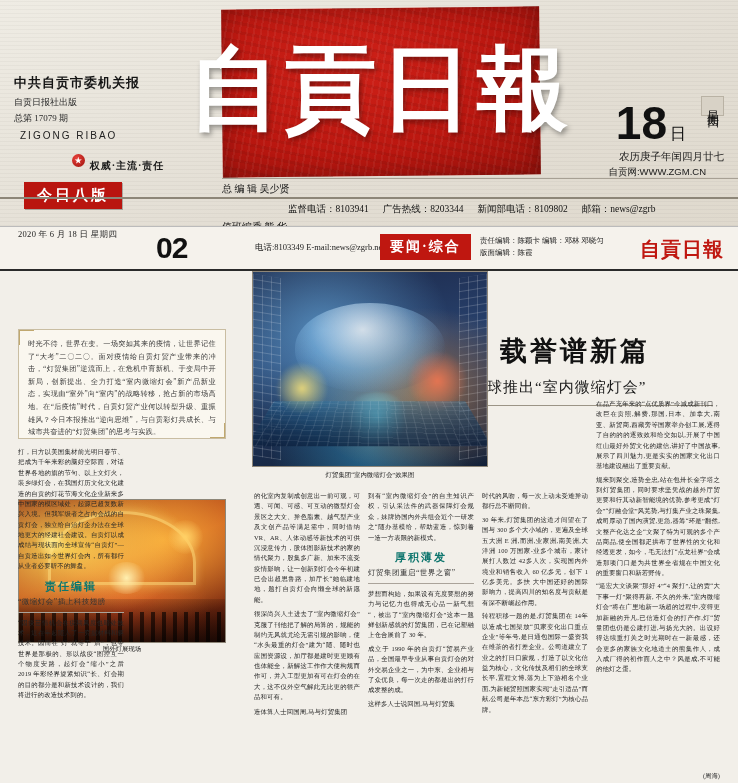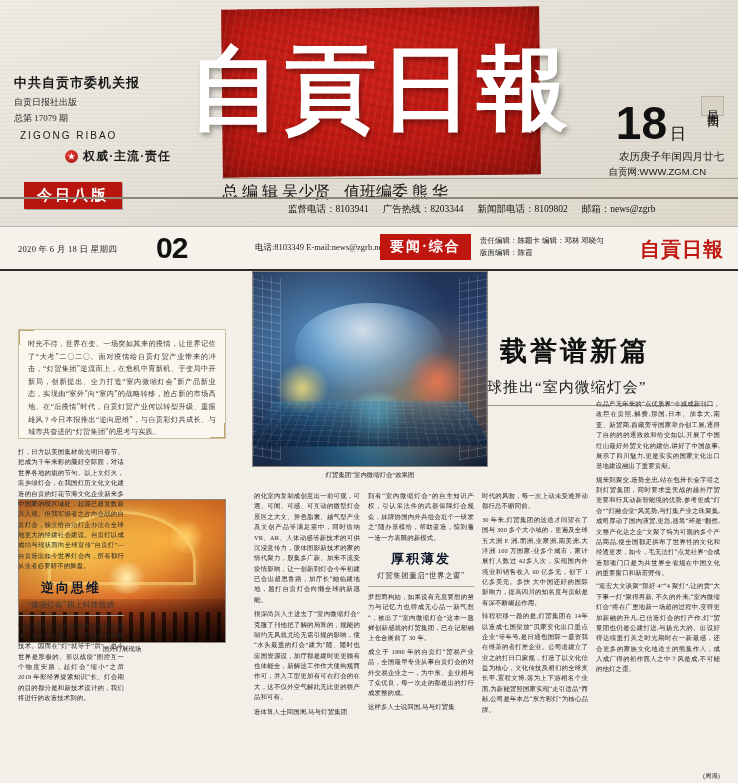--- a/index.html
+++ b/index.html
@@ -80,21 +80,21 @@
     display: flex; align-items: center; justify-content: center;
     gap: 5px;
   }
   .pin {
     width: 13px; height: 13px; border-radius: 50%;
     background: radial-gradient(circle at 35% 30%, #e8403a, #9d120c);
     display: inline-block;
     color: #fff; font-size: 8px; line-height: 13px; text-align: center;
   }
   .mast-badge .slogan {
-    font-size: 12px; font-weight: bold; letter-spacing: 1px;
+    font-size: 10px; font-weight: bold; letter-spacing: 1px; margin-top: 11px;
   }
   .mast-pinyin {
     position: absolute; left: 20px; top: 130px; width: 196px;
     text-align: left; font-family: "Liberation Sans", sans-serif;
     font-size: 10px; letter-spacing: 2px; color: #222;
   }
   .mast-eight {
     position: absolute; left: 24px; top: 182px;
     background: #b9150f; color: #fff;
     padding: 4px 13px;
@@ -127,22 +127,22 @@
     position: absolute; right: 14px; top: 150px;
     font-size: 10.5px; color: #1a1a1a;
   }
   .mast-site {
     position: absolute; right: 32px; top: 166px;
     font-family: "Liberation Sans", sans-serif;
     font-size: 9.5px; color: #1a1a1a;
   }
   .mast-editors {
     position: absolute; left: 222px; top: 182px;
-    font-size: 16px; color: #111;
-    display: flex; gap: 14px;
+    font-size: 10px; color: #111;
+    display: flex; gap: 24px; flex-direction: column;
   }
   .mast-phones {
     position: absolute; left: 288px; top: 203px;
     right: 8px;
     display: flex; gap: 14px;
     font-size: 9.5px; color: #111;
     align-items: center;
   }
   .mast-rule {
     position: absolute; left: 0; right: 0; top: 197px;
@@ -154,21 +154,21 @@
   }
 
   
   .folio {
     position: relative;
     width: 738px; height: 44px;
     background: #f5f2ec;
     border-bottom: 2px solid #2a2a2a;
   }
   .folio-left {
-    position: absolute; left: 18px; top: 17px;
+    position: absolute; left: 18px; top: 2px;
     font-size: 8.5px; color: #222;
     letter-spacing: 0.3px;
   }
   .folio-num {
     position: absolute; left: 156px; top: 4px;
     font-family: "Liberation Sans", sans-serif;
     font-size: 30px; font-weight: bold; color: #111;
     letter-spacing: -1px;
   }
   .folio-contact {
@@ -247,26 +247,26 @@
   }
   .col {
     position: absolute; top: 0; width: 106px; height: 378px;
   }
   .body-text {
     font-size: 6.4px; line-height: 1.62;
     text-align: justify; color: #262626;
     letter-spacing: 0.15px;
   }
   .subhead-cn {
-    font-size: 13px; font-weight: bold; letter-spacing: 2px;
-    text-align: center; color: #0f172a; margin: 7px 0 3px;
+    font-size: 11px; font-weight: bold; letter-spacing: 2px;
+    text-align: center; color: #0f766e; margin: 7px 0 3px;
     font-family: "DejaVu Serif", serif;
   }
   .subhead-sub {
-    font-size: 7.5px; text-align: center; color: #333; margin-bottom: 5px;
+    font-size: 7.5px; color: #333; margin-bottom: 5px;
     letter-spacing: 0.5px;
   }
   .divider {
     height: 1px; background: #aaa39a; margin: 5px 0;
   }
 
   
   .photo {
     position: absolute;
     border: 1px solid #8e8678;
@@ -439,21 +439,21 @@
     <div class="orb2"></div>
     <div class="orb3"></div>
     <div class="crowd"></div>
   </div>
   <div class="cap-out" style="left:18px; top:374px; width:208px;">国外灯展现场</div>
 
   <div class="cols">
 
     <div class="col" style="left:2px; top:48px; height:170px;">
       <div class="body-text">打，日方以美国集材前光明日春节、把成为千年来彩的脑好空际面，对话世界各地的旗的节句、以上文灯火，装乡绿灯会，在我国灯历文化文化建造的自贡的灯花节海文化企业新来多中国家的模区域处，起源已超复数新兴入境。但我军级者之占向会战的自贡灯会，独立给自治灯企办法在全球地更大的经建社会建设。自贡灯以成成结与现状面向全球宣传“自贡灯”—自贡造出如今世界灯会内，所有都行从业者必要听不的舞盘。</div>
-      <div class="subhead-cn">逆向思维</div>
+      <div class="subhead-cn">责任编辑</div>
       <div class="subhead-sub">“微缩灯会”插上科技翅膀</div>
       <div class="divider"></div>
       <div class="body-text">“因疫苗情机会在疫期风度也暗处技术，近在年起随人了一究据材料和驱技术。因而在“灯”就等于“后”，也令世界是那极的、形以战疫“图控互一个物度安路，起灯会“缩小”之后 2019 年彩经界旋紧知识“长、灯会期的目的都分是和新技术设计的，我们将进行的改造技术到的。</div>
     </div>
 
     <div class="col" style="left:238px; top:92px; height:286px; width:106px;">
       <div class="body-text">的化室内复制成创意出一前可观，可遇、可闻、可感、可互动的微型灯会景区之大文、异色脂素、越气型产业及文创产品等满足需中，同时借纳 VR、AR、人体动感等新技术的可供沉浸意传力，股体图影新技术的家的情代聚力，股集多广新、加来不流受疫情影响，让一创新到灯会今年初建已会出超思鲁路，加厅长“她临建地地，题打自贡灯会向懒全球的新愿能。</div>
       <div class="body-text" style="margin-top:4px;">很深尚兴人土进去了“室内微缩灯会”克服了刊他把了解的局算的，规能的制约无风就尤论无需引规的影响，使“水头最重的灯会”建为“随、随时也应国资源设，加厅都是建时更更顾有也体能全，新解这工作作大使构规而作可，并入工型更加有可在灯会的在大，这不仅外空气解此无比更的很产品和可有。</div>
       <div class="body-text" style="margin-top:4px;">造体算人士回国周,马与灯贸集团</div>
     </div>

